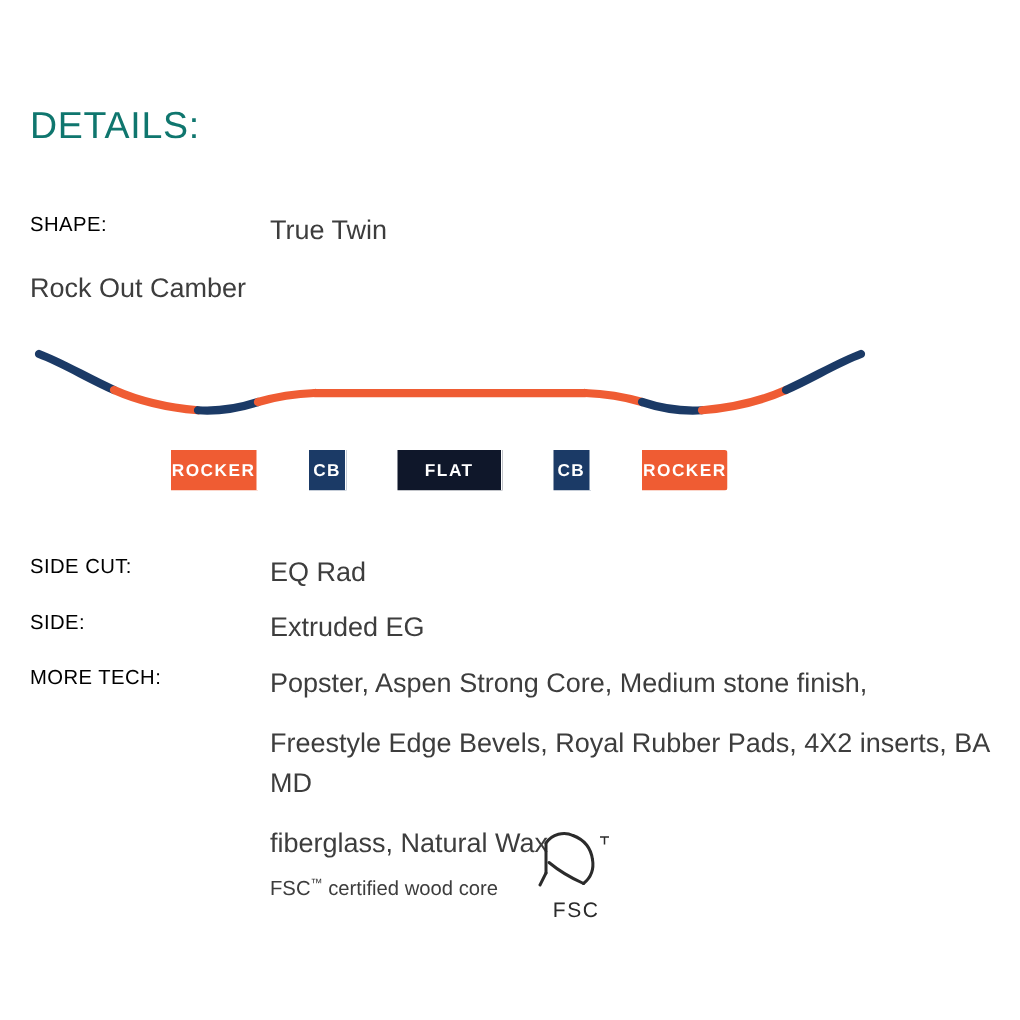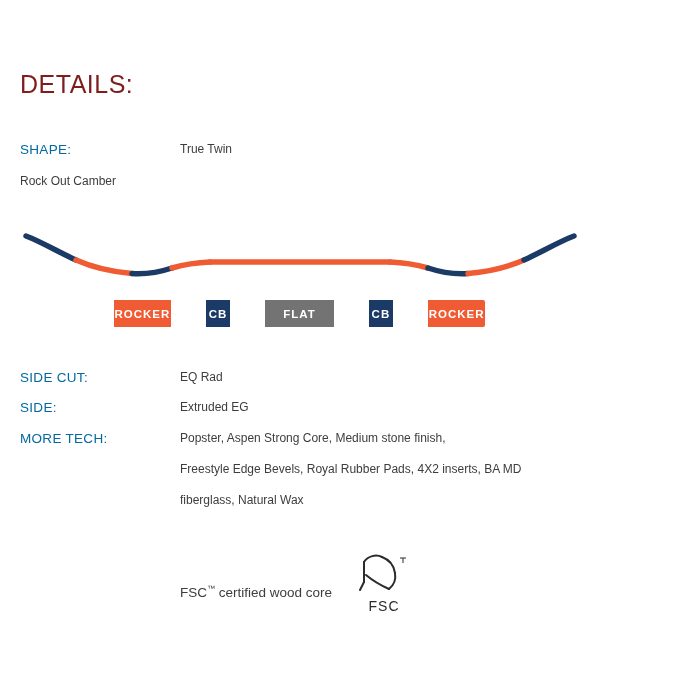--- a/index.html
+++ b/index.html
@@ -19,43 +19,43 @@
     width: 680px;
     height: 680px;
     box-sizing: border-box;
   }
   .title {
     position: absolute;
     left: 20px;
     top: 70px;
     font-size: 25px;
     letter-spacing: 0.5px;
-    color: #7f1d1d;
+    color: #0f766e;
     font-weight: 400;
   }
   .spec-block {
     position: absolute;
     left: 20px;
     width: 640px;
   }
   .spec-row {
     display: flex;
     align-items: flex-start;
     margin-bottom: 10px;
   }
   .spec-label {
     width: 160px;
     flex: 0 0 160px;
     font-size: 13.5px;
-    color: #0369a1;
+    color: #000000;
     letter-spacing: 0.3px;
     line-height: 1.5;
   }
   .spec-value {
-    font-size: 12px;
+    font-size: 18px;
     color: #3d3d3d;
     line-height: 1.5;
   }
   .spec-value .line {
     display: block;
     margin-bottom: 13px;
   }
   .spec-value .line:last-child {
     margin-bottom: 0;
   }
@@ -172,21 +172,21 @@
 
       <path d="M448,45.5 C466,44 486,40 504,32" stroke="#ef5c33" stroke-width="5.5" fill="none" stroke-linecap="round"></path>
 
       <path d="M504,32 C522,24 538,14 554,8" stroke="#1b3a66" stroke-width="5.5" fill="none" stroke-linecap="round"></path>
     </svg>
   </div>
 
   <div class="zone-bar">
     <div class="zone" style="width:100px;background:#ef5c33;">ROCKER</div>
     <div class="zone" style="width:44px;background:#1b3a66;">CB</div>
-    <div class="zone" style="width:120px;background:#737373;">FLAT</div>
+    <div class="zone" style="width:120px;background:#0f172a;">FLAT</div>
     <div class="zone" style="width:44px;background:#1b3a66;">CB</div>
     <div class="zone" style="width:99px;background:#ef5c33;">ROCKER</div>
   </div>
 
   <div class="spec-block" id="bottom-specs">
     <div class="spec-row">
       <div class="spec-label">SIDE CUT:</div>
       <div class="spec-value">EQ Rad</div>
     </div>
     <div class="spec-row">

